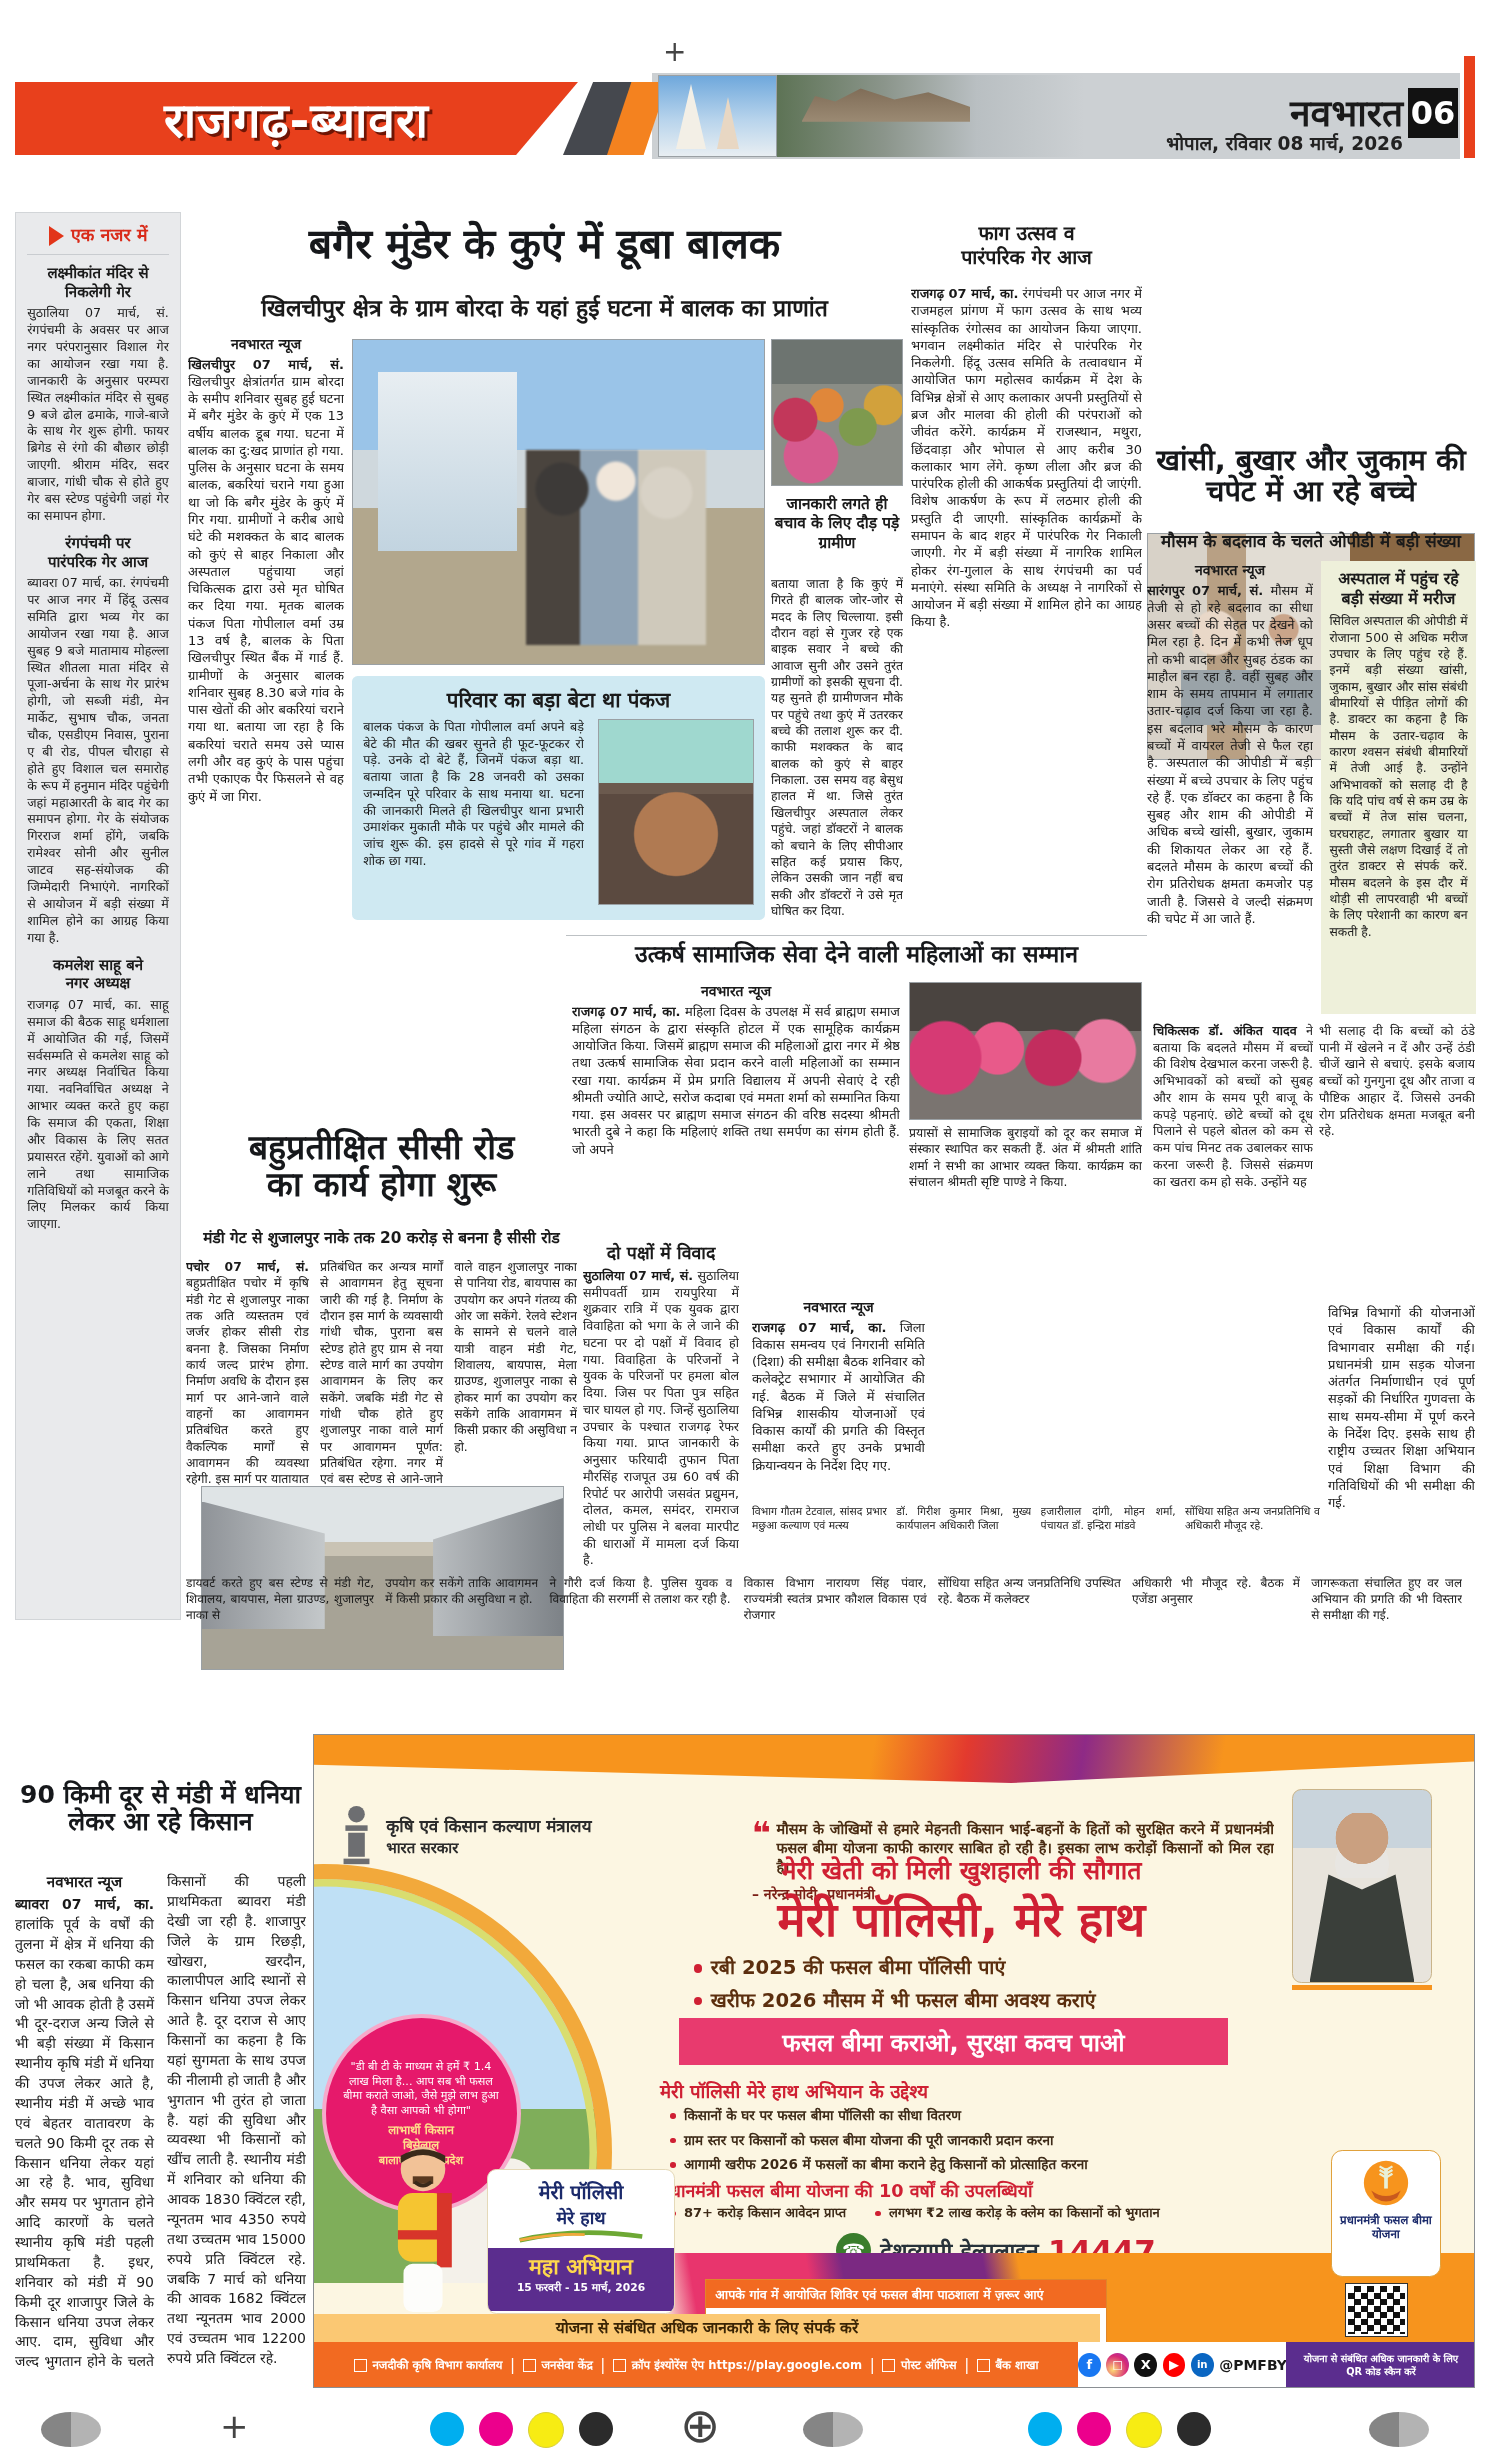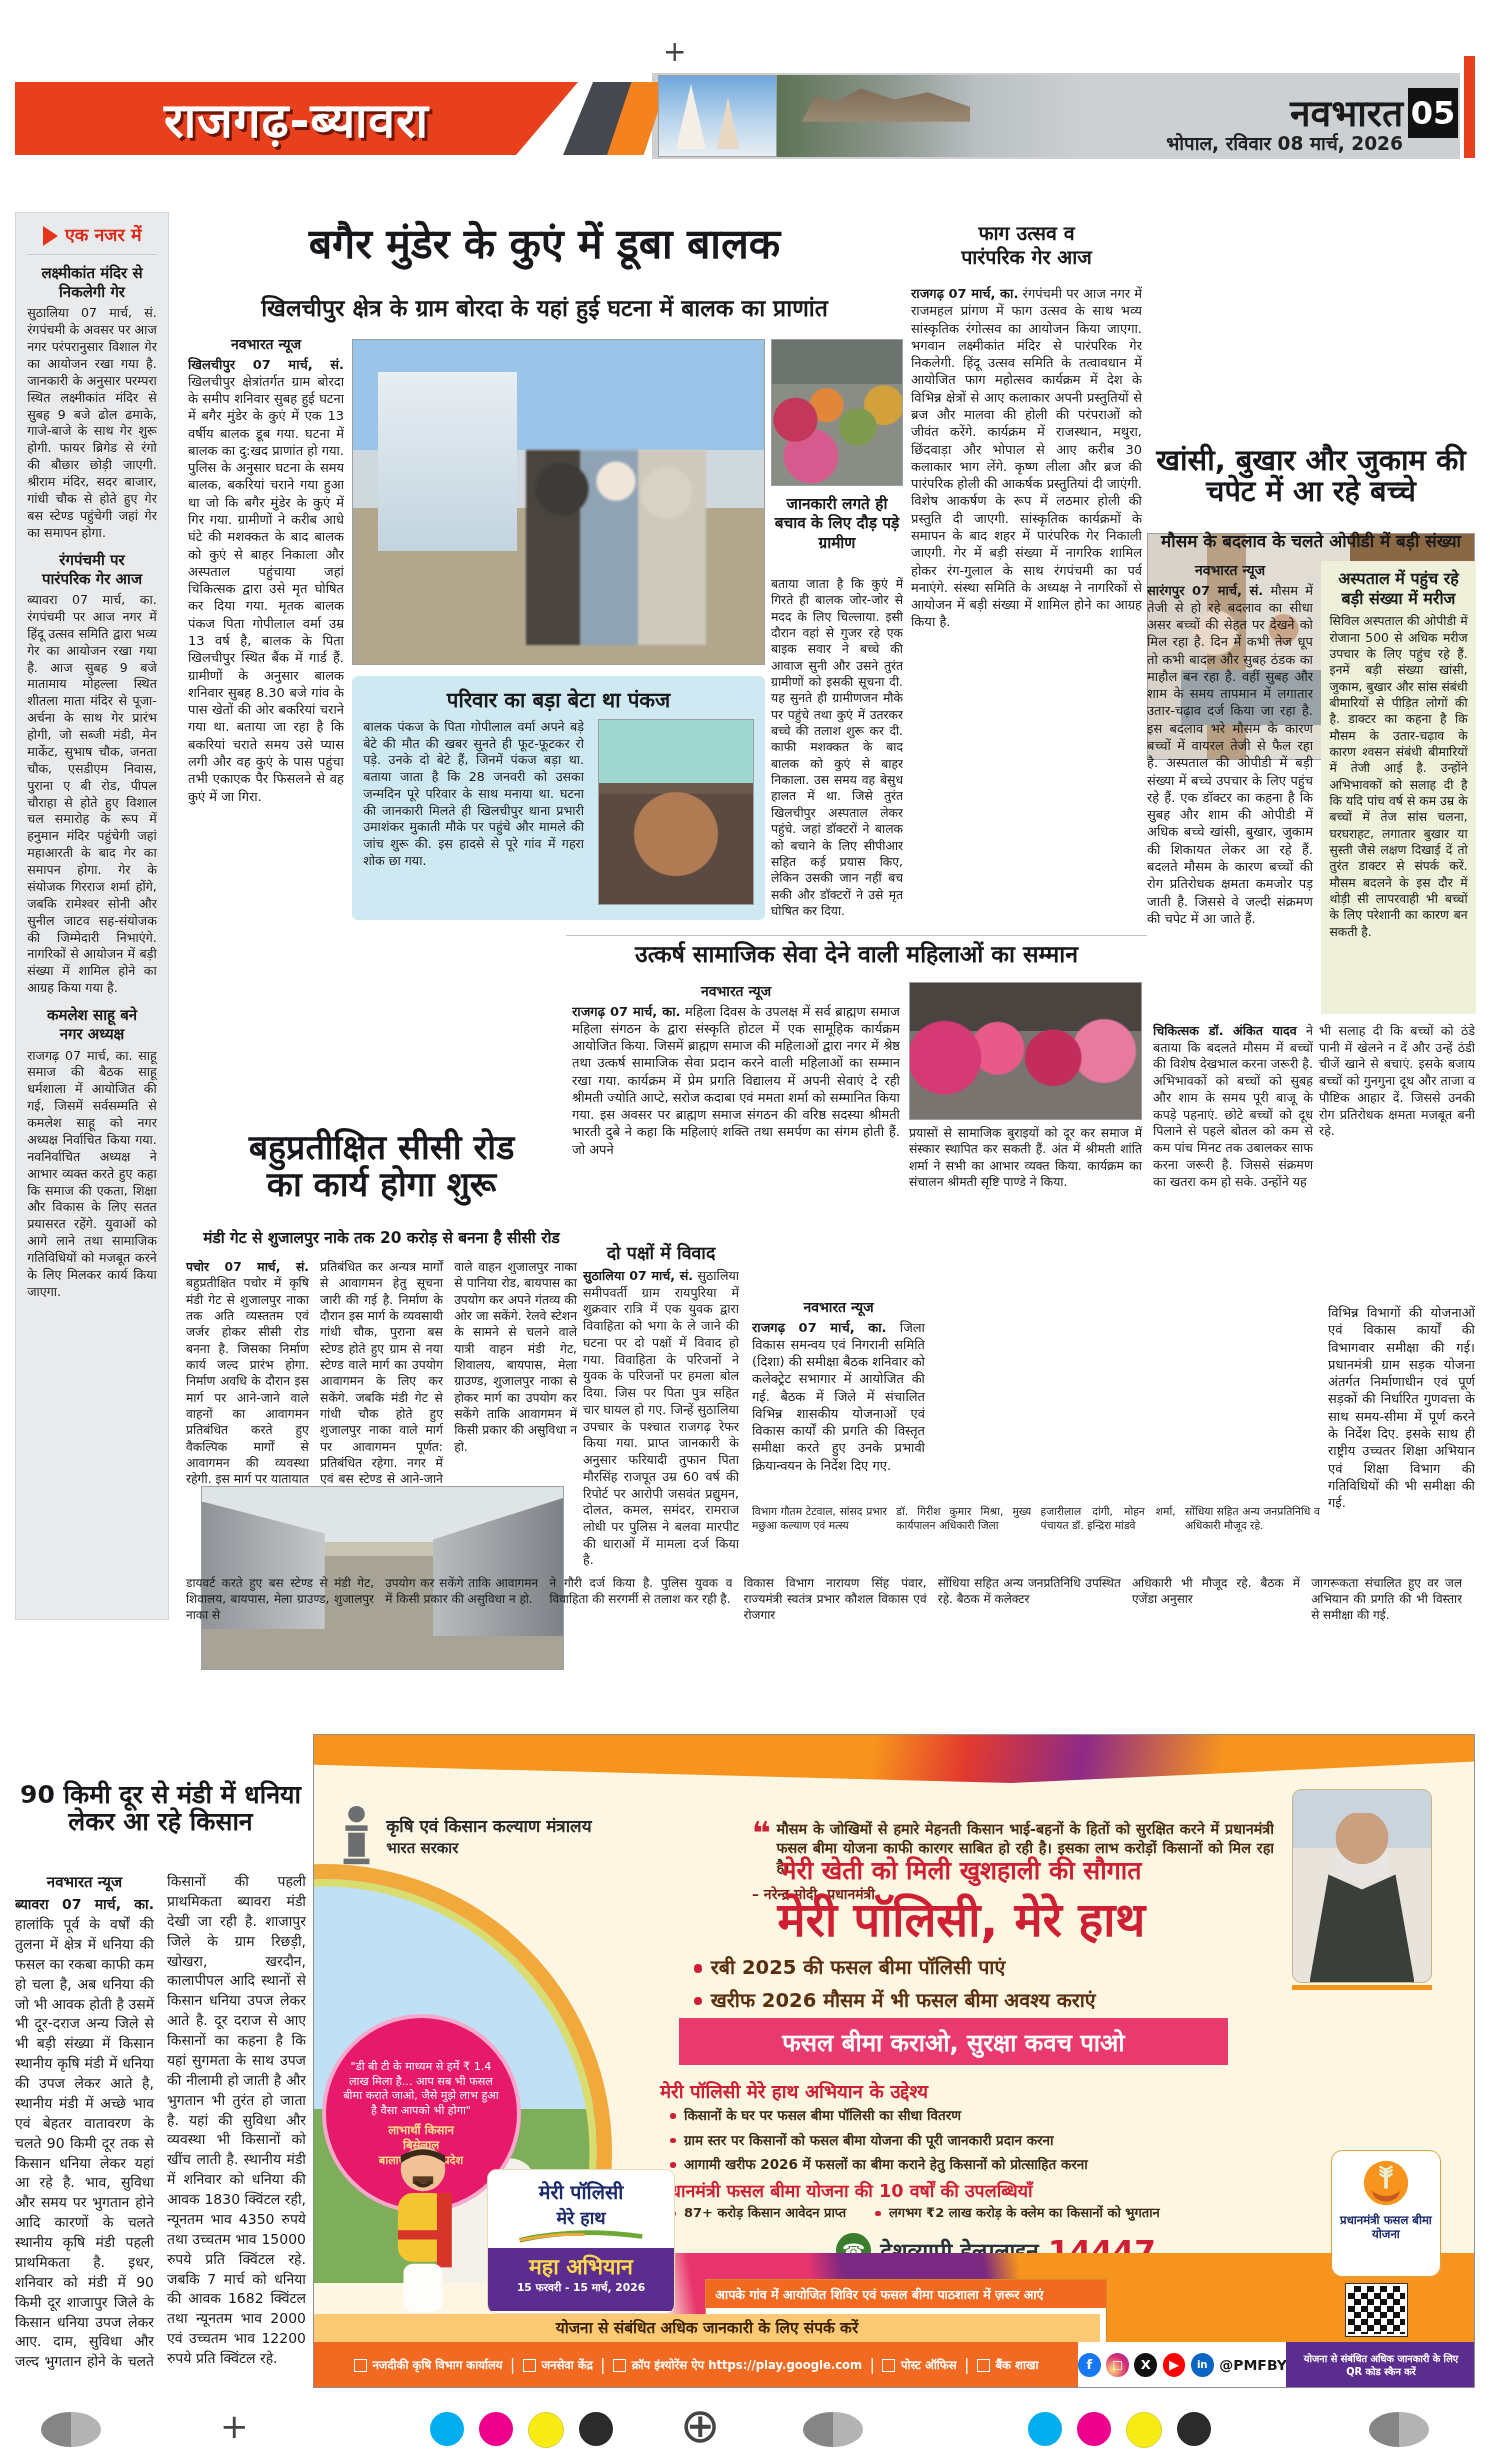--- a/index.html
+++ b/index.html
@@ -138,25 +138,25 @@
 
   <div class="abs hdr-gray" style="left:652px;top:73px;width:808px;height:86px;"></div>
   <div class="abs mast-red" style="left:15px;top:82px;width:563px;height:73px;">
     <span>राजगढ़-ब्यावरा</span>
   </div>
   <div class="abs wedge-dark" style="left:563px;top:82px;width:86px;height:73px;"></div>
   <div class="abs wedge-orange" style="left:607px;top:82px;width:61px;height:73px;"></div>
   <div class="abs temple photo" style="left:658px;top:75px;width:119px;height:82px;"></div>
   <div class="abs fort" style="left:777px;top:75px;width:307px;height:82px;"></div>
   <div class="abs paper-name" style="left:1183px;top:86px;width:220px;height:43px;">नवभारत</div>
-  <div class="abs page-badge" style="left:1408px;top:88px;width:50px;height:50px;">05</div>
+  <div class="abs page-badge" style="left:1408px;top:88px;width:50px;height:50px;">06</div>
   <div class="abs hdr-date" style="left:1034px;top:130px;width:369px;height:24px;">भोपाल, रविवार 08 मार्च, 2026</div>
   <div class="abs red-bar" style="left:1464px;top:56px;width:11.2px;height:102px;"></div>
 
-  <div class="abs sidebar" style="left:15px;top:212px;width:154px;height:1408px;">
+  <div class="abs sidebar" style="left:15px;top:212px;width:166px;height:1408px;">
     <div class="sb-title"><span class="sb-arrow"></span><span>एक नजर में</span></div>
     <div class="sb-h pre">लक्ष्मीकांत मंदिर से
 निकलेगी गेर</div>
     <div class="sb-p">सुठालिया 07 मार्च, सं. रंगपंचमी के अवसर पर आज नगर परंपरानुसार विशाल गेर का आयोजन रखा गया है. जानकारी के अनुसार परम्परा स्थित लक्ष्मीकांत मंदिर से सुबह 9 बजे ढोल ढमाके, गाजे-बाजे के साथ गेर शुरू होगी. फायर ब्रिगेड से रंगो की बौछार छोड़ी जाएगी. श्रीराम मंदिर, सदर बाजार, गांधी चौक से होते हुए गेर बस स्टेण्ड पहुंचेगी जहां गेर का समापन होगा.</div>
     <div class="sb-h pre">रंगपंचमी पर
 पारंपरिक गेर आज</div>
     <div class="sb-p">ब्यावरा 07 मार्च, का. रंगपंचमी पर आज नगर में हिंदू उत्सव समिति द्वारा भव्य गेर का आयोजन रखा गया है. आज सुबह 9 बजे मातामाय मोहल्ला स्थित शीतला माता मंदिर से पूजा-अर्चना के साथ गेर प्रारंभ होगी, जो सब्जी मंडी, मेन मार्केट, सुभाष चौक, जनता चौक, एसडीएम निवास, पुराना ए बी रोड, पीपल चौराहा से होते हुए विशाल चल समारोह के रूप में हनुमान मंदिर पहुंचेगी जहां महाआरती के बाद गेर का समापन होगा. गेर के संयोजक गिरराज शर्मा होंगे, जबकि रामेश्वर सोनी और सुनील जाटव सह-संयोजक की जिम्मेदारी निभाएंगे. नागरिकों से आयोजन में बड़ी संख्या में शामिल होने का आग्रह किया गया है.</div>
     <div class="sb-h pre">कमलेश साहू बने
 नगर अध्यक्ष</div>
     <div class="sb-p">राजगढ़ 07 मार्च, का. साहू समाज की बैठक साहू धर्मशाला में आयोजित की गई, जिसमें सर्वसम्मति से कमलेश साहू को नगर अध्यक्ष निर्वाचित किया गया. नवनिर्वाचित अध्यक्ष ने आभार व्यक्त करते हुए कहा कि समाज की एकता, शिक्षा और विकास के लिए सतत प्रयासरत रहेंगे. युवाओं को आगे लाने तथा सामाजिक गतिविधियों को मजबूत करने के लिए मिलकर कार्य किया जाएगा.</div>

